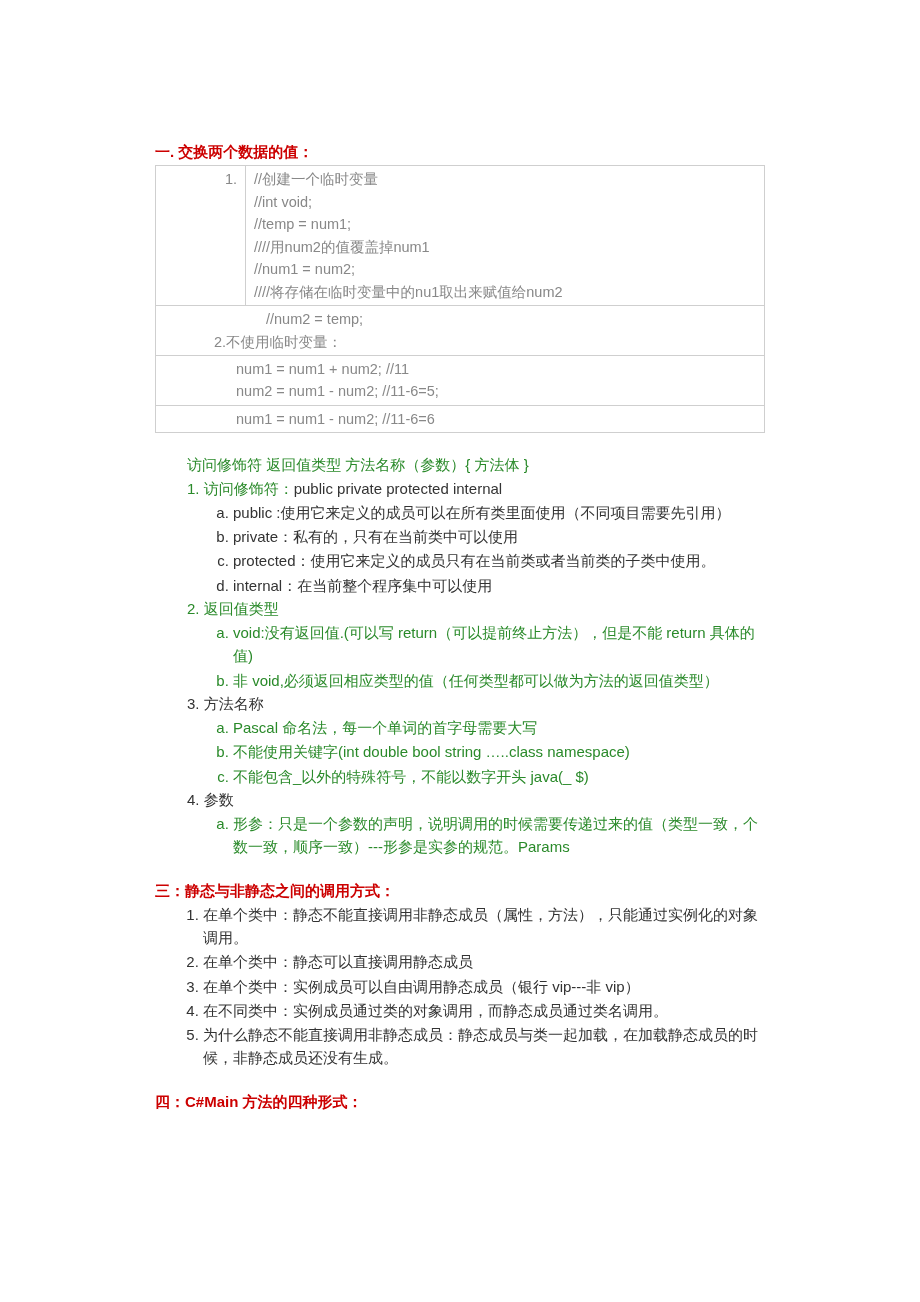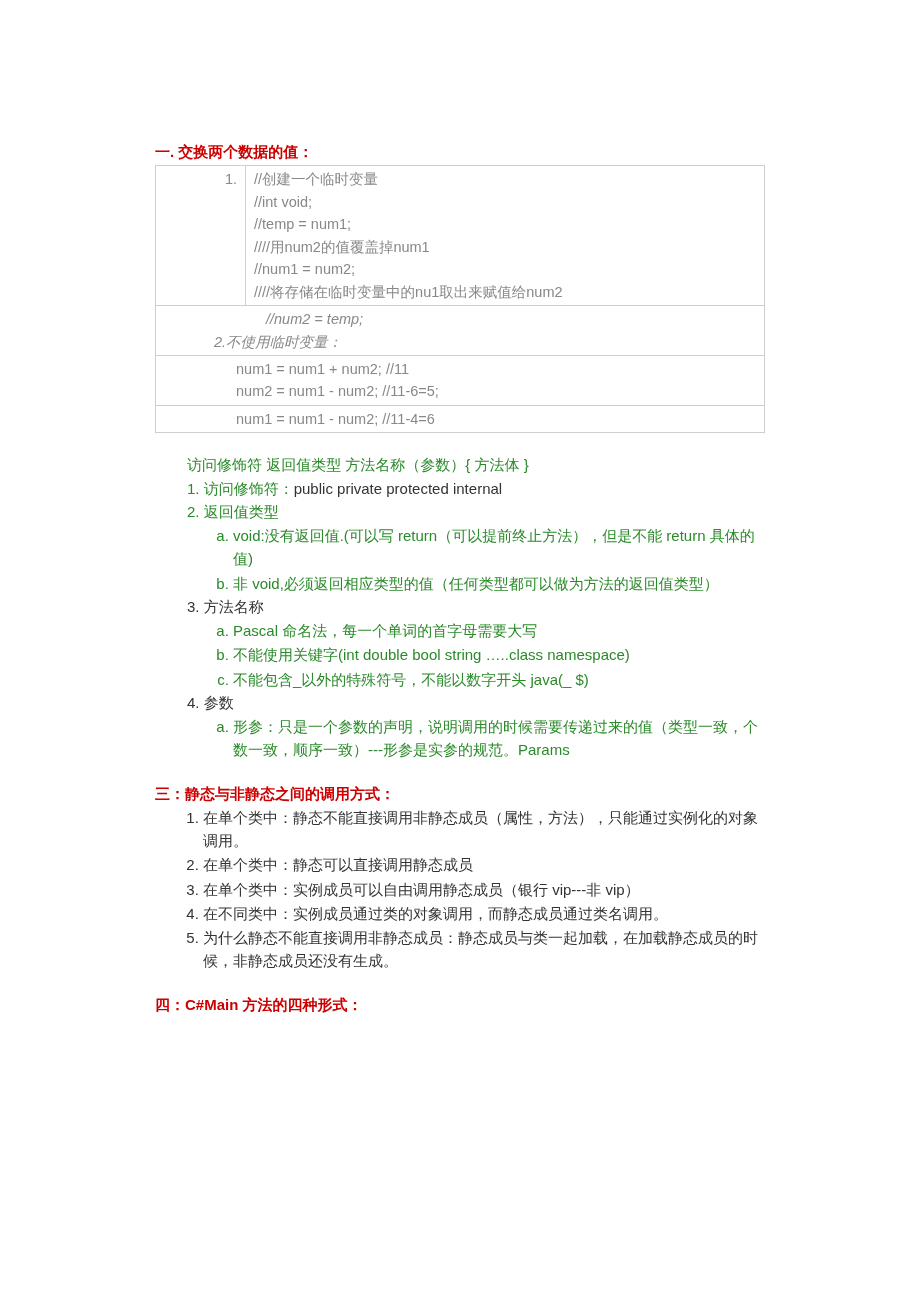--- a/index.html
+++ b/index.html
@@ -48,46 +48,52 @@
       <td>
         <span>//创建一个临时变量</span><br>
         <span>//int void;</span><br>
         <span>//temp = num1;</span><br>
         <span>////用num2的值覆盖掉num1</span><br>
         <span>//num1 = num2;</span><br>
         <span>////将存储在临时变量中的nu1取出来赋值给num2</span>
       </td>
     </tr>
     <tr>
-      <td colspan="2" style="padding-left:20px;font-style:italic;">
+      <td colspan="2" style="padding-left:20px;">
         <span style="padding-left:90px; display:inline-block;">//num2 = temp;</span><br>
         <span style="padding-left:38px; display:inline-block;text-align:center;">2.不使用临时变量：</span>
       </td>
     </tr>
     <tr>
       <td colspan="2" style="padding-left:80px;">
         <span>num1 = num1 + num2;   //11</span><br>
         <span>num2 = num1 - num2;   //11-6=5;</span>
       </td>
     </tr>
     <tr>
       <td colspan="2" style="padding-left:80px;">
-        <span>num1 = num1 - num2;   //11-4=6</span>
+        <span>num1 = num1 - num2;   //11-6=6</span>
       </td>
     </tr>
   </tbody>
     </table>
 </div>
 
 <div class="section">
   <div class="green" style="padding-left:32px;">访问修饰符    返回值类型    方法名称（参数）{ 方法体 }</div>
 
   <div style="padding-left:32px;">
     <span class="green">1.   访问修饰符：</span><span class="black">public    private protected internal</span>
   </div>
+  <ol class="sub-a black" style="margin-left:32px;">
+    <li><span>public :</span><span>使用它来定义的成员可以在所有类里面使用（不同项目需要先引用）</span></li>
+    <li>private：私有的，只有在当前类中可以使用</li>
+    <li>protected：使用它来定义的成员只有在当前类或者当前类的子类中使用。</li>
+    <li>internal：在当前整个程序集中可以使用</li>
+  </ol>
 
   <div class="green" style="padding-left:32px;">2.   返回值类型</div>
   <ol class="sub-a green" style="margin-left:32px;">
     <li>void:没有返回值.(可以写 return（可以提前终止方法），但是不能 return 具体的值)</li>
     <li>非 void,必须返回相应类型的值（任何类型都可以做为方法的返回值类型）</li>
   </ol>
 
   <div class="black" style="padding-left:32px;">3.   方法名称</div>
   <ol class="sub-a green" style="margin-left:32px;">
     <li>Pascal 命名法，每一个单词的首字母需要大写</li>

